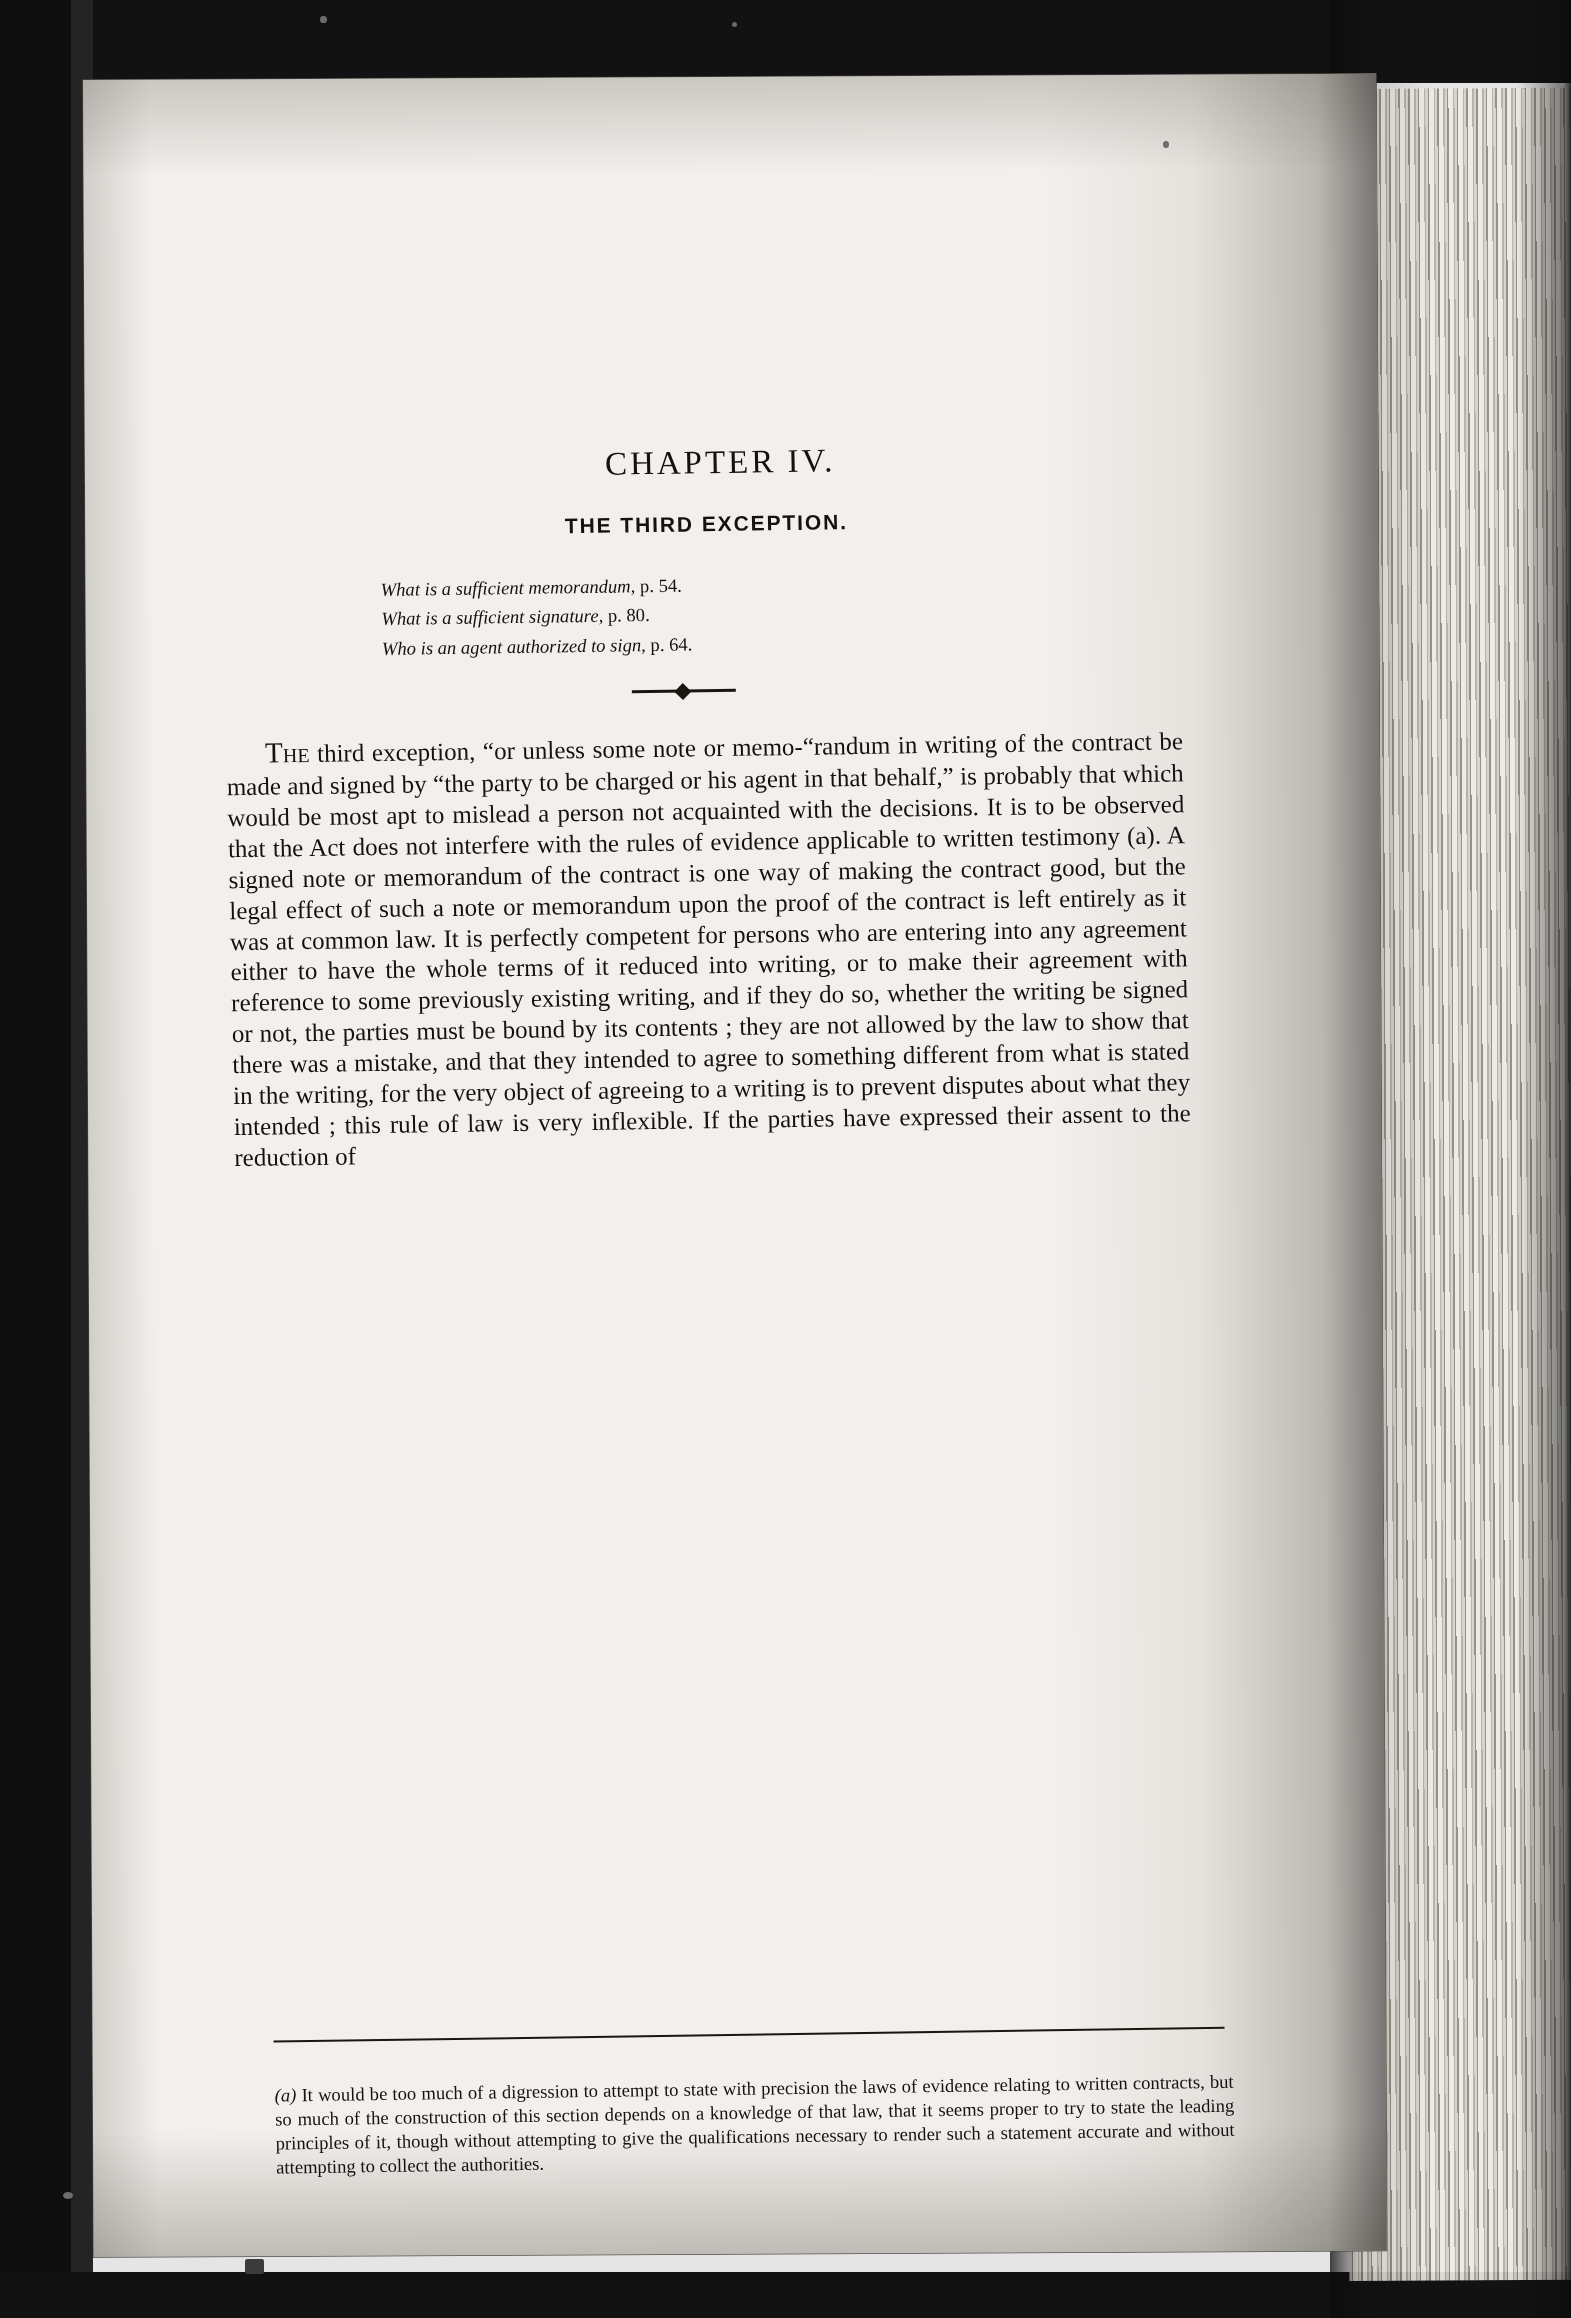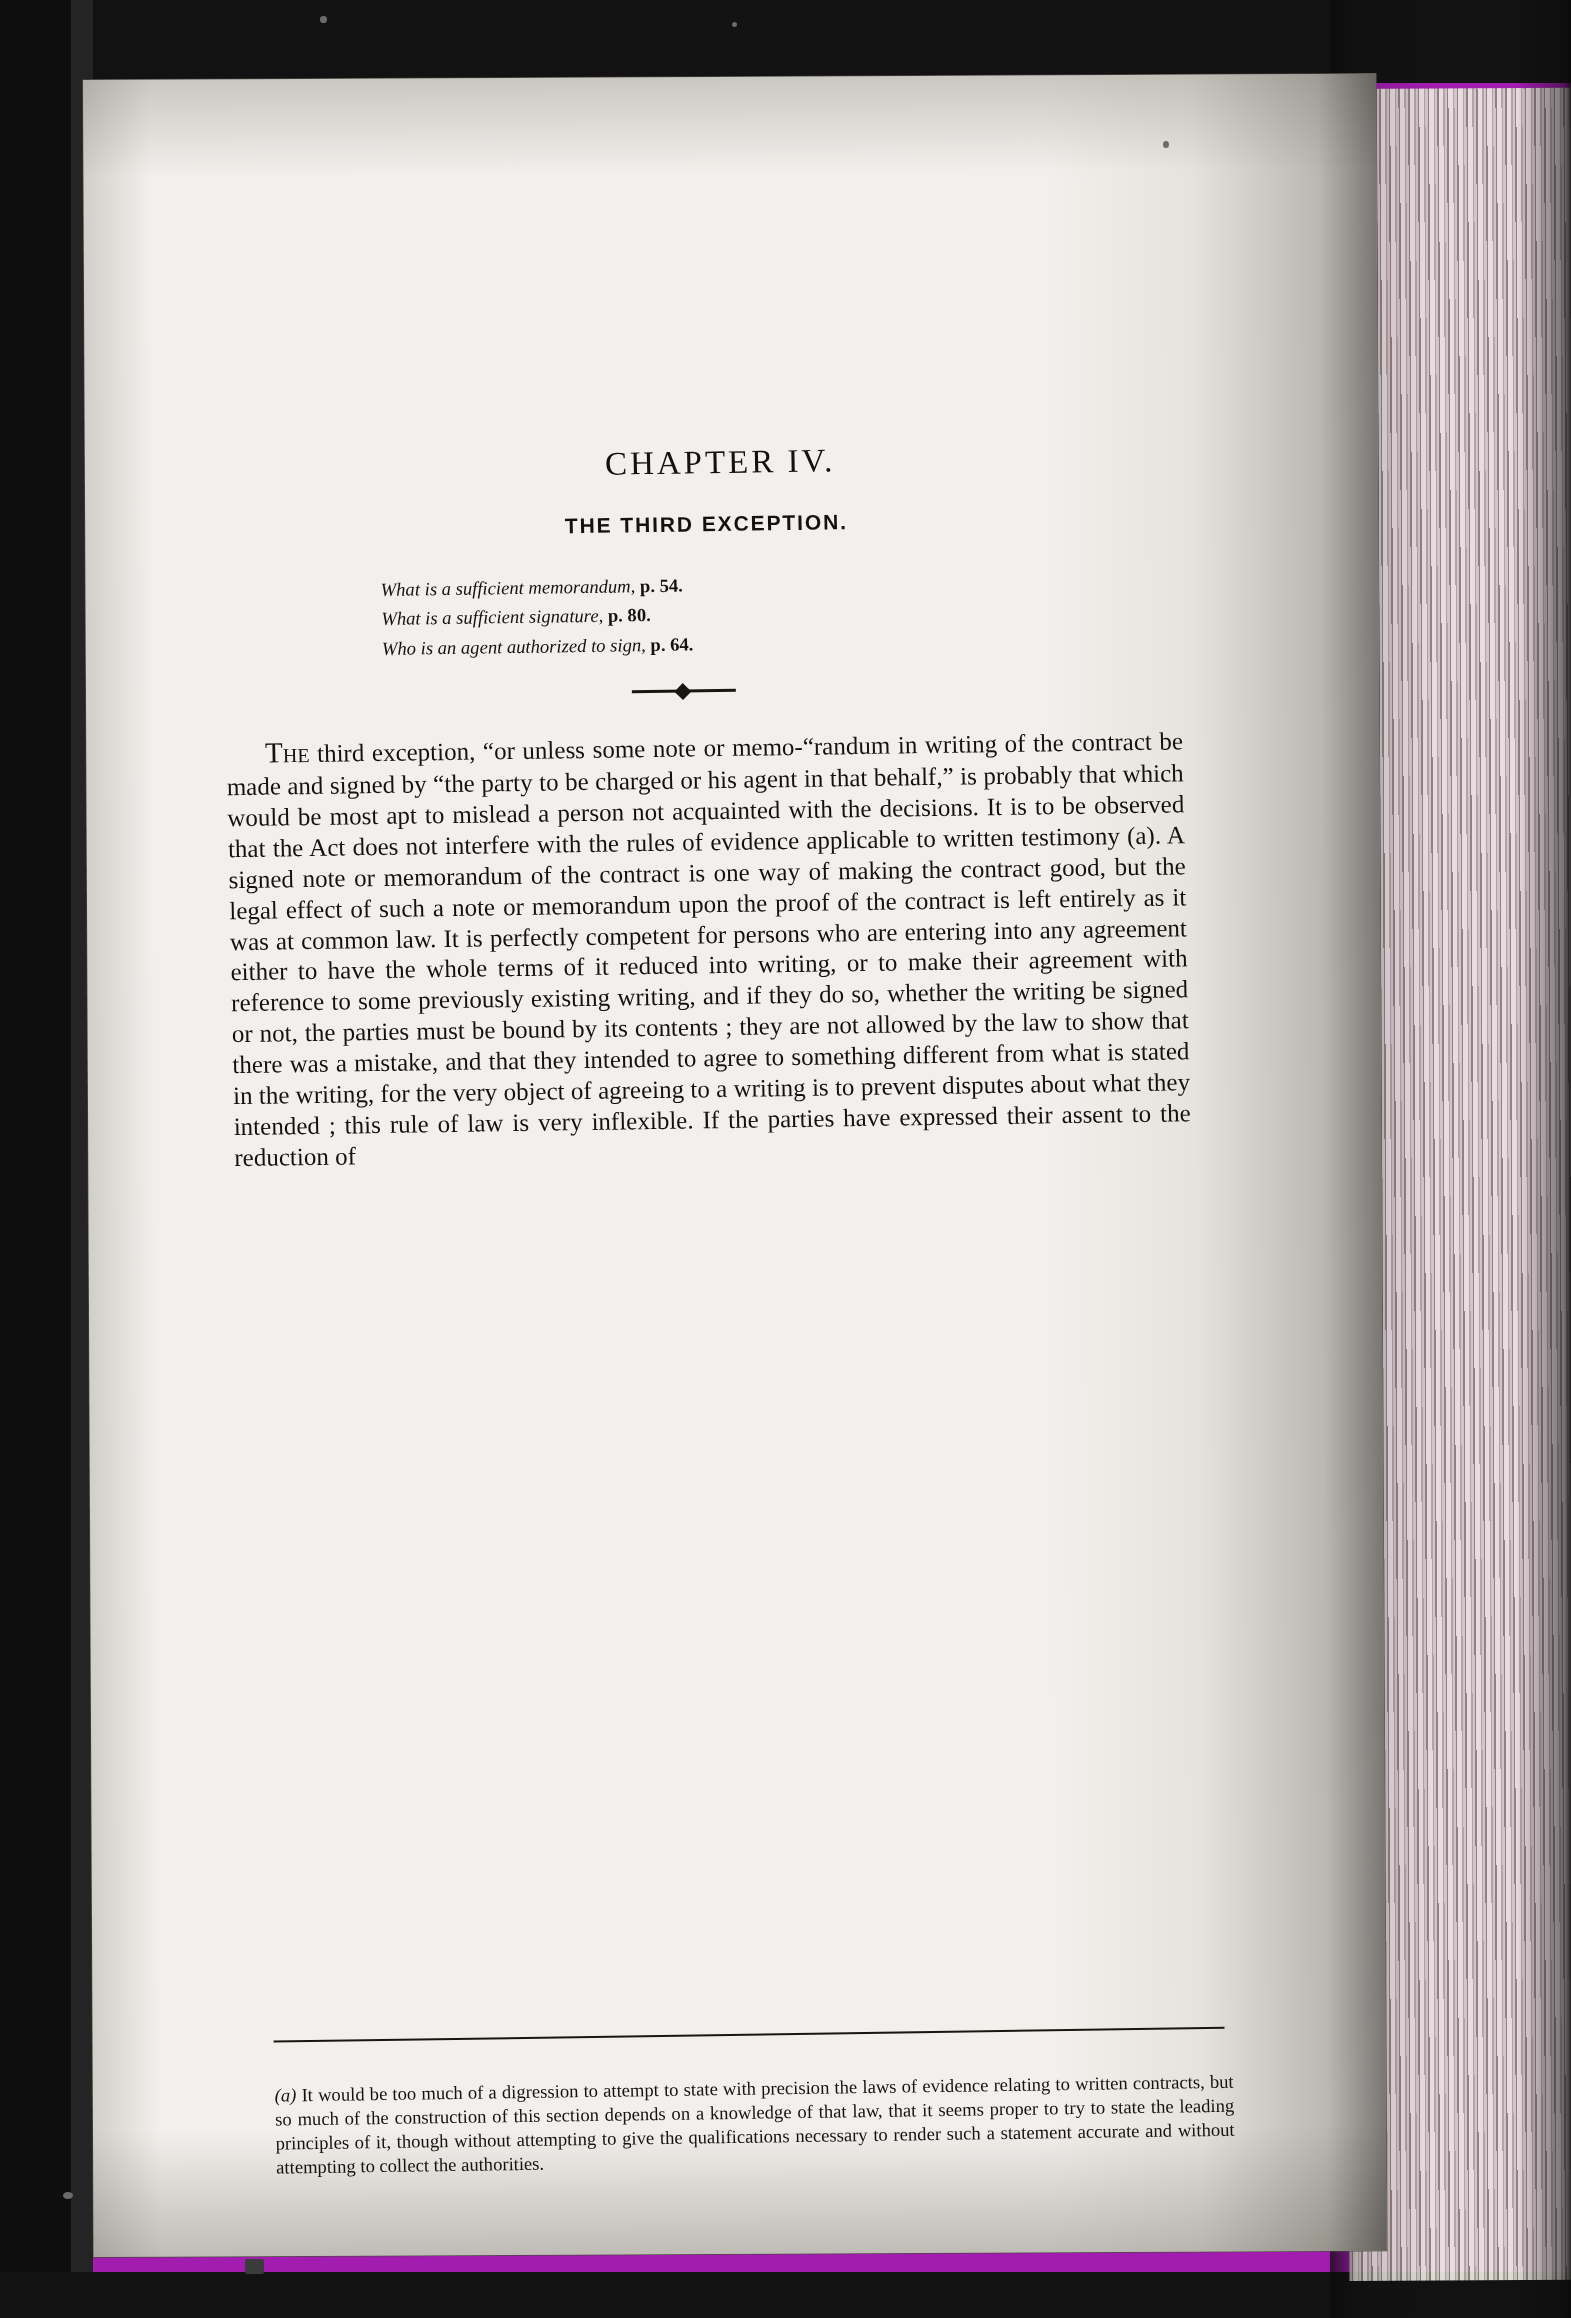--- a/index.html
+++ b/index.html
@@ -11,21 +11,21 @@
     width: 1572px;
     height: 2319px;
     overflow: hidden;
     font-family: "Liberation Serif", serif;
   }
 
   
   #scan {
     position: absolute;
     inset: 0;
-    background: #a21caf;
+    background: #e5e5e5;
   }
   
   #left-gutter {
     position: absolute;
     left: 0; top: 0;
     width: 83px; height: 2319px;
     background: #0e0e0e;
   }
   #left-gutter2 {
     position: absolute;
@@ -138,21 +138,21 @@
     font-size: 18.6px;
     line-height: 1.42;
     margin: 0 0 16.3px 0;
     padding-left: 167px;
   }
   .synopsis .it {
     font-style: italic;
   }
   .synopsis .pg {
     font-style: normal;
-    font-weight: 700;
+    font-weight: 400;
   }
 
   .rule-orn {
     width: 104px;
     margin: 28px 0 34px 416px;
     position: relative;
     height: 10.4px;
   }
   .rule-orn .bar {
     position: absolute;

